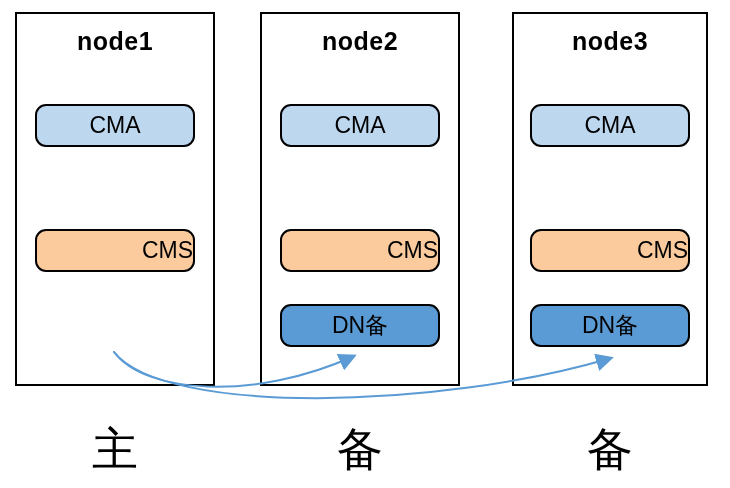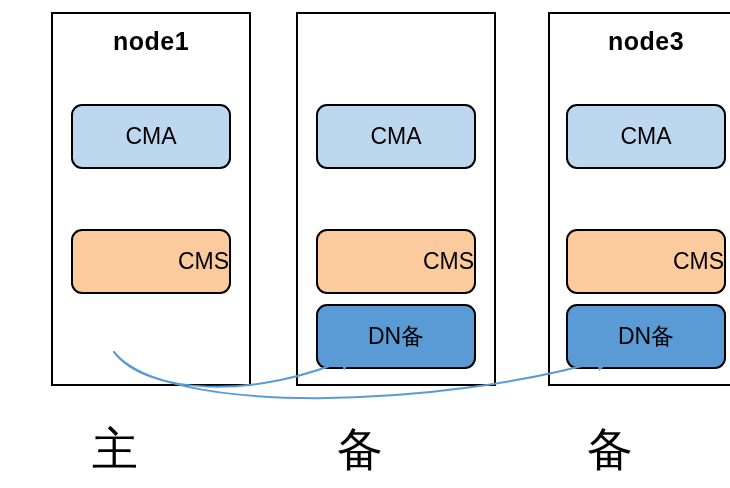--- a/index.html
+++ b/index.html
@@ -14,21 +14,20 @@
     overflow: hidden;
   }
 
   .node {
     position: absolute;
     top: 12px;
     width: 200px;
     height: 374px;
     background: #ffffff;
     border: 2px solid #000000;
-    margin-left: 36px;
   }
   .node-1 { left: 15px; }
   .node-2 { left: 260px; }
   .node-3 { left: 512px; width: 196px; }
 
   .node-title {
     position: absolute;
     top: 13px;
     left: 0;
     width: 100%;
@@ -37,21 +36,21 @@
     font-weight: bold;
     color: #000000;
     letter-spacing: 0.5px;
   }
 
   .comp {
     position: absolute;
     left: 50%;
     transform: translateX(-50%);
     width: 160px;
-    height: 65px;
+    height: 43px;
     border: 2.5px solid #000000;
     border-radius: 11px;
     display: flex;
     align-items: center;
     justify-content: center;
     font-size: 23px;
     color: #000000;
   }
   .comp-cma { top: 90px;  background: #BDD7EE; }
   .comp-cms { top: 215px; background: #FBCB9D; justify-content: flex-end; }
@@ -91,20 +90,21 @@
     <div class="node-title">node1</div>
     <div class="comp comp-cma">
       <span>CMA</span>
     </div>
     <div class="comp comp-cms">
       <span>CMS</span>
     </div>
   </div>
 
   <div class="node node-2">
+    <div class="node-title">node2</div>
     <div class="comp comp-cma">
       <span>CMA</span>
     </div>
     <div class="comp comp-cms">
       <span>CMS</span>
     </div>
     <div class="comp comp-dn">
       <span>DN备</span>
     </div>
   </div>

